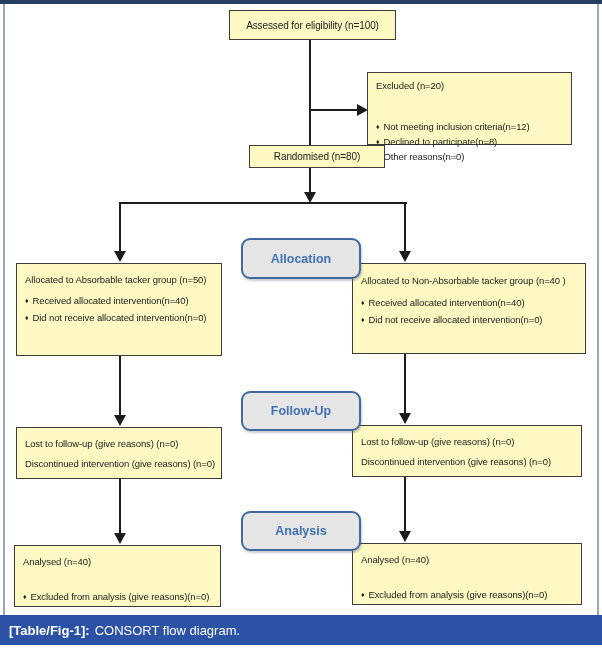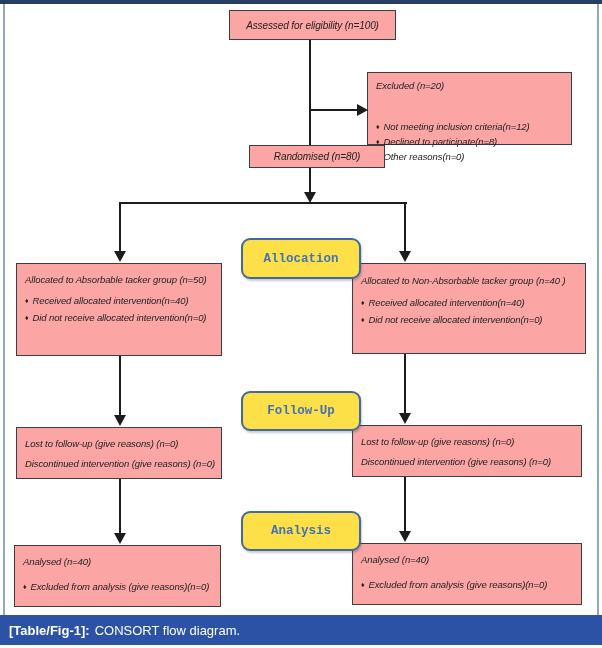--- a/index.html
+++ b/index.html
@@ -8,51 +8,50 @@
     font-family:"Liberation Sans",sans-serif;overflow:hidden;
   }
   
   .frame-top{position:absolute;left:0;top:0;width:602px;height:4px;background:#263e63;}
   .frame-side{position:absolute;top:4px;width:2px;height:611px;background:#93a6c2;}
   .frame-left{left:3px;}
   .frame-right{left:597px;}
 
   
   .box{
-    position:absolute;background:#fca5a5;border:1.5px solid #3d3d3d;
-    color:#222;font-size:9.5px;letter-spacing:-0.1px;z-index:2;box-sizing:border-box;font-style:italic;
+    position:absolute;background:#fef9c3;border:1.5px solid #3d3d3d;
+    color:#222;font-size:9.5px;letter-spacing:-0.1px;z-index:2;box-sizing:border-box;
   }
   .box-center{display:flex;align-items:center;justify-content:center;font-size:10px;}
   .box-title{padding:7px 2px 0 8px;white-space:nowrap;}
   .bullets{margin-top:28px;}
   .bullet-row{display:flex;gap:4px;padding-left:8px;line-height:15px;white-space:nowrap;align-items:center;}
   .bullet{font-size:7px;}
   .wrap-title{white-space:normal;line-height:13px;padding-right:14px;}
   .alloc .box-title{padding-top:10px;}
   .alloc .bullets{margin-top:7px;}
   .alloc .bullet-row{line-height:17px;}
   .fu .box-title{padding-top:6px;line-height:20px;}
   .an .box-title{padding-top:10px;}
-  .an .bullets{margin-top:11px;}
+  .an .bullets{margin-top:21px;}
   .an .bullet-row{line-height:17px;}
 
   
   .line{position:absolute;background:#1c1c1c;z-index:1;}
   .arrow-down{position:absolute;width:0;height:0;z-index:3;
     border-left:6px solid transparent;border-right:6px solid transparent;border-top:11px solid #1c1c1c;}
   .arrow-right{position:absolute;width:0;height:0;z-index:3;
     border-top:6px solid transparent;border-bottom:6px solid transparent;border-left:11px solid #1c1c1c;}
 
   
   .stage{
-    position:absolute;left:241px;width:120px;background:#fde047;border:2px solid #41699f;
+    position:absolute;left:241px;width:120px;background:#e5e5e5;border:2px solid #41699f;
     border-radius:9px;color:#4272b5;font-weight:bold;font-size:12.5px;
     display:flex;align-items:center;justify-content:center;z-index:5;box-sizing:border-box;
     box-shadow:1px 2px 2px rgba(40,60,90,0.25);
-    font-family:Liberation Mono, monospace;
   }
 
   
   .caption{
     position:absolute;left:0;top:615px;width:602px;height:30px;background:#2b52a4;
     color:#fff;font-size:13px;display:flex;align-items:center;padding-left:9px;box-sizing:border-box;
   }
   .caption b{font-weight:bold;margin-right:5px;}
 </style>
 </head>

